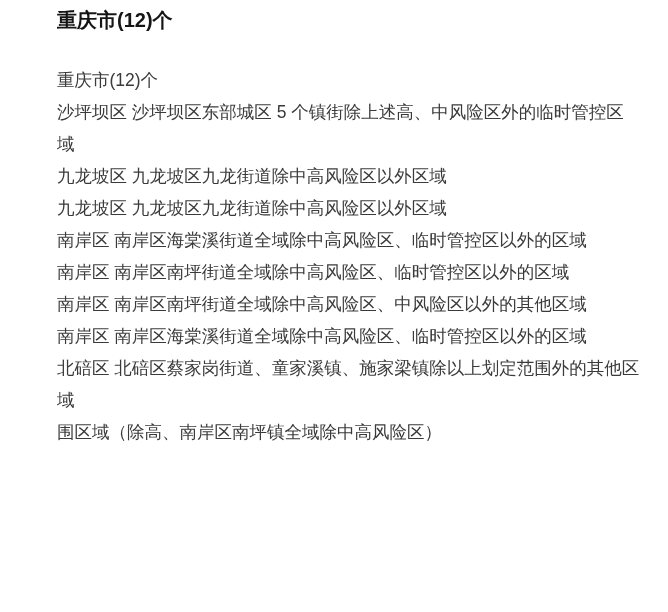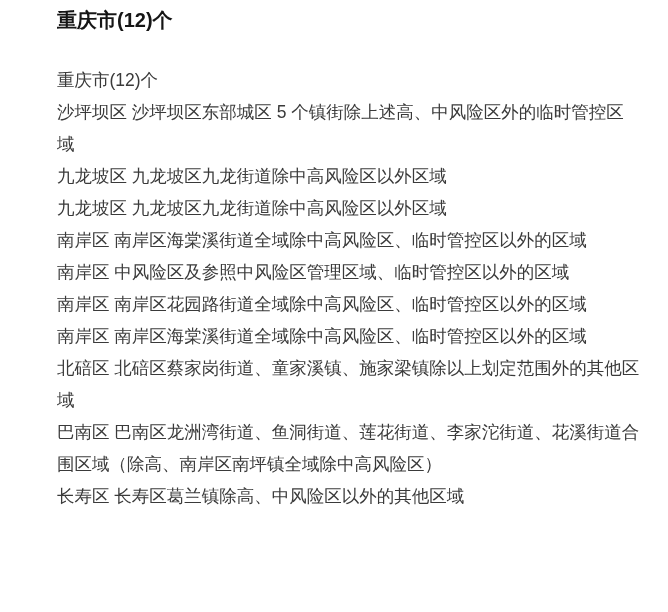--- a/index.html
+++ b/index.html
@@ -32,22 +32,20 @@
 
 <div class="doc">
   <h1 class="doc-title">重庆市(12)个</h1>
   <div class="doc-body" id="doc-lines">
       <div class="doc-line">重庆市(12)个</div>
       <div class="doc-line">沙坪坝区 沙坪坝区东部城区 5 个镇街除上述高、中风险区外的临时管控区</div>
       <div class="doc-line">域</div>
       <div class="doc-line">九龙坡区 九龙坡区九龙街道除中高风险区以外区域</div>
       <div class="doc-line">九龙坡区 九龙坡区九龙街道除中高风险区以外区域</div>
       <div class="doc-line">南岸区 南岸区海棠溪街道全域除中高风险区、临时管控区以外的区域</div>
-      <div class="doc-line">南岸区 中风险区及参照中风险区管理区域、临时管控区以外的区域</div>
-      <div class="doc-line">南岸区 南岸区花园路街道全域除中高风险区、临时管控区以外的区域</div>
+      <div class="doc-line">南岸区 南岸区南坪街道全域除中高风险区、临时管控区以外的区域</div>
+      <div class="doc-line">南岸区 南岸区南坪街道全域除中高风险区、中风险区以外的其他区域</div>
       <div class="doc-line">南岸区 南岸区海棠溪街道全域除中高风险区、临时管控区以外的区域</div>
       <div class="doc-line">北碚区 北碚区蔡家岗街道、童家溪镇、施家梁镇除以上划定范围外的其他区</div>
       <div class="doc-line">域</div>
-      <div class="doc-line">巴南区 巴南区龙洲湾街道、鱼洞街道、莲花街道、李家沱街道、花溪街道合</div>
       <div class="doc-line">围区域（除高、南岸区南坪镇全域除中高风险区）</div>
-      <div class="doc-line">长寿区 长寿区葛兰镇除高、中风险区以外的其他区域</div>
     </div>
 </div>
 
 </body></html>

